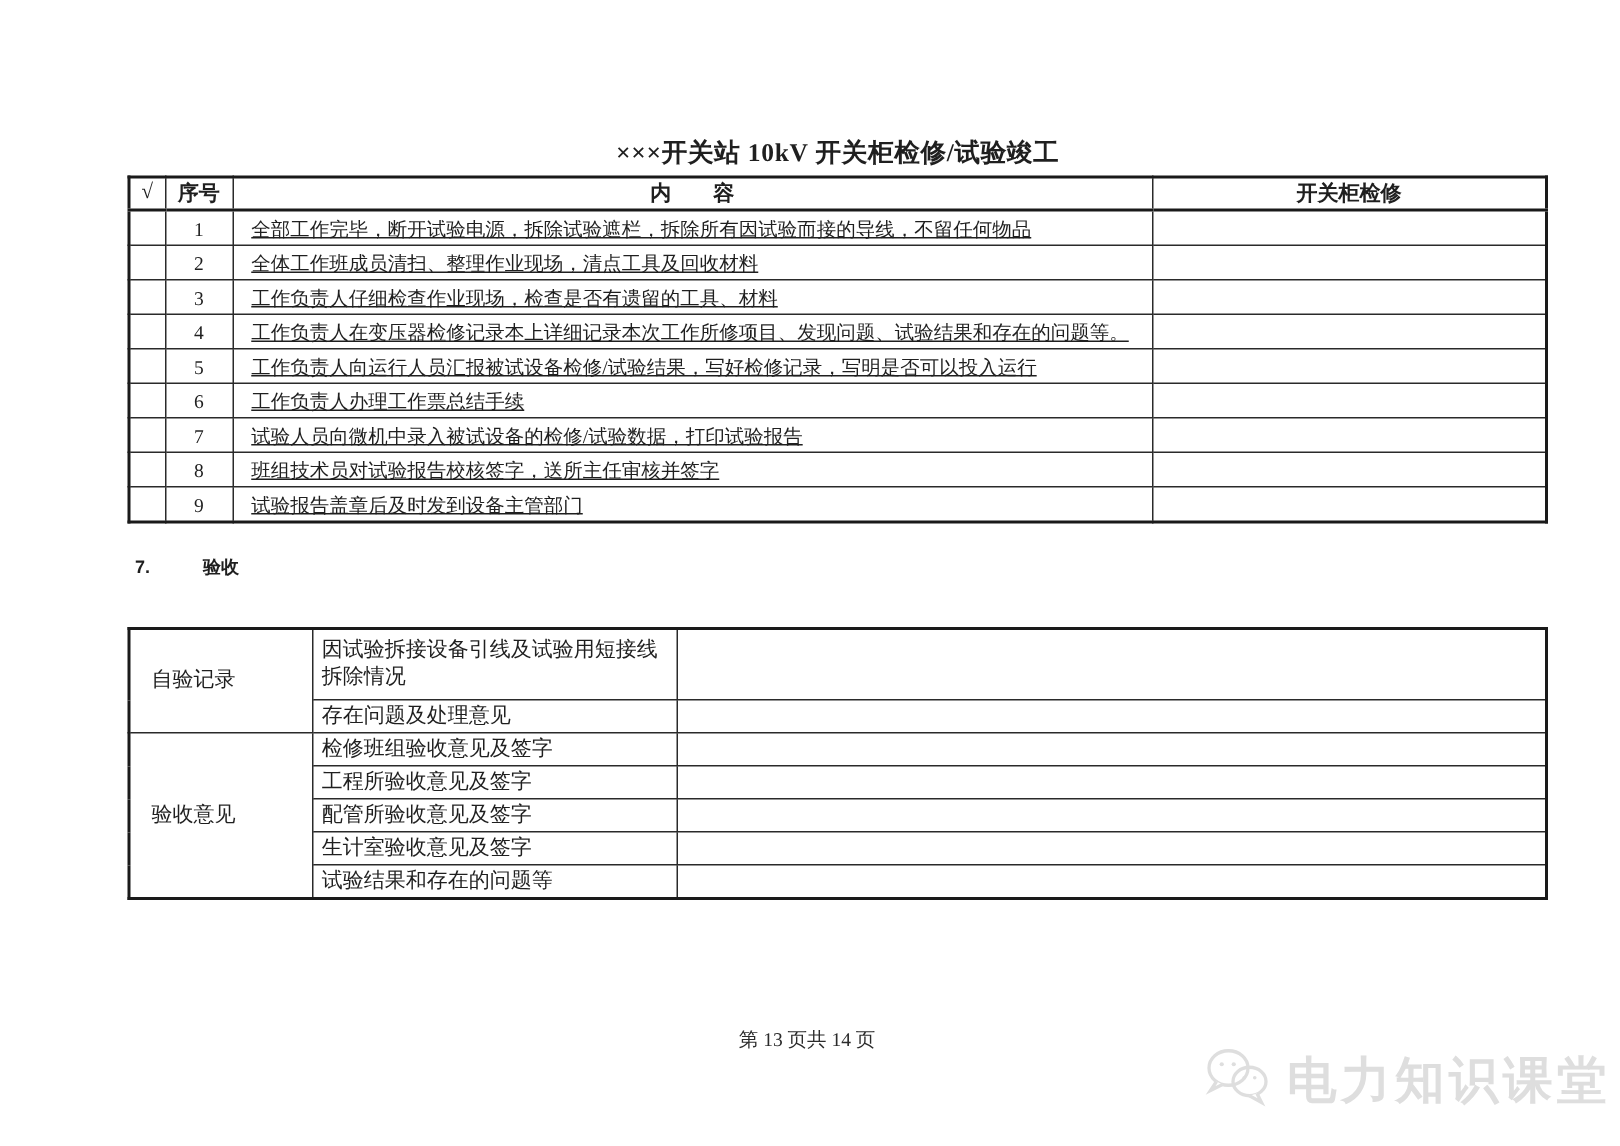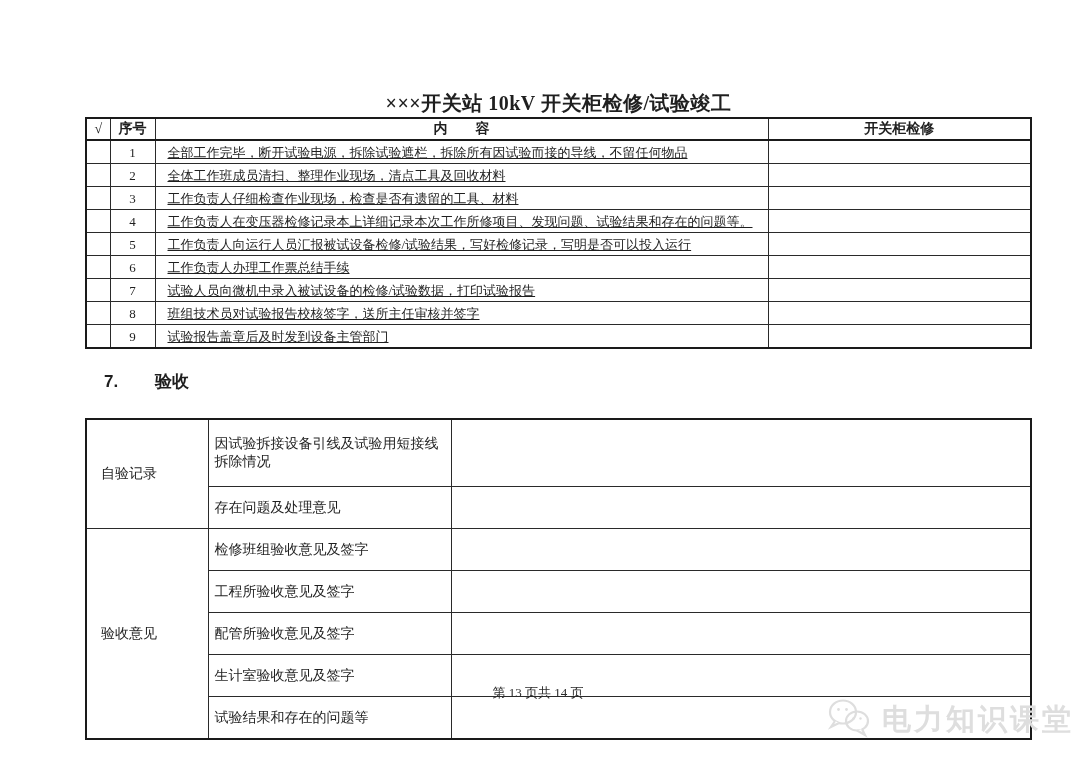--- a/index.html
+++ b/index.html
@@ -5,28 +5,28 @@
   html,body{margin:0;padding:0;}
   body{
     width:1080px;height:764px;background:#ffffff;
     font-family:"Liberation Serif","DejaVu Serif",serif;
     color:#1f1f1f;
   }
   .page{position:relative;width:1080px;height:764px;background:#fff;overflow:hidden;}
 
   .doc-title{
     position:absolute;left:85px;width:947px;text-align:center;
-    font-weight:bold;font-size:20px;letter-spacing:0.5px;
+    font-weight:bold;font-size:17px;letter-spacing:0.5px;
   }
   .title-1{top:90px;}
   .title-2{top:397px;}
 
   .section-heading{
-    position:absolute;top:370px;left:104px;
-    font-weight:bold;font-size:17px;
+    position:absolute;top:370px;left:90px;
+    font-weight:bold;font-size:12px;
     font-family:"Liberation Sans","DejaVu Sans",sans-serif;
   }
   .section-heading .sec-num{display:inline-block;}
   .section-heading .sec-label{display:inline-block;margin-left:32px;}
 
   table{border-collapse:collapse;table-layout:fixed;position:absolute;left:85px;width:947px;}
   td,th{border:1px solid #2a2a2a;overflow:hidden;}
 
   
   .t1{top:117px;border:2px solid #1a1a1a;}
@@ -34,40 +34,40 @@
     height:20px;font-size:14px;font-weight:bold;text-align:center;
     border-bottom:2px solid #1a1a1a;padding:0 2px;
   }
   .t1 td{height:20px;font-size:13px;padding:1px 4px;line-height:17px;}
   .t1 td.c-seq{text-align:center;}
   .t1 td.c-content{padding-left:12px;padding-right:6px;text-decoration:underline;}
   .t1 tr.tall td{height:38px;}
 
   
   .t2{top:418px;border:2px solid #1a1a1a;}
-  .t2 td{font-size:14px;line-height:18px;padding:11px 6px;}
+  .t2 td{font-size:14px;line-height:18px;padding:1px 6px;}
   .t2 td.g-label{padding-left:14px;}
   .t2 td.g-item{padding-left:6px;padding-right:4px;}
   .t2 tr.row-tall td{height:44px;}
   .t2 tr.row-std td{height:19px;}
   .t2 tr.group-start td{border-top:1px solid #fca5a5;}
 
   .page-footer{
     position:absolute;top:684px;left:0;width:1076px;text-align:center;
     font-size:13px;color:#2b2b2b;
   }
 
   
   .watermark{
     position:absolute;top:694px;right:6px;height:52px;
     display:flex;align-items:center;color:#dedede;
   }
   .watermark .wm-text{
     font-family:"Liberation Sans","DejaVu Sans",sans-serif;
-    font-size:29px;font-weight:bold;letter-spacing:3px;white-space:nowrap;
+    font-size:33px;font-weight:bold;letter-spacing:3px;white-space:nowrap;
   }
   .watermark svg{margin-right:8px;}
 </style>
 </head>
 <body>
 
 <div class="page">
 
   <div class="doc-title title-1">×××开关站 10kV 开关柜检修/试验竣工</div>
 

